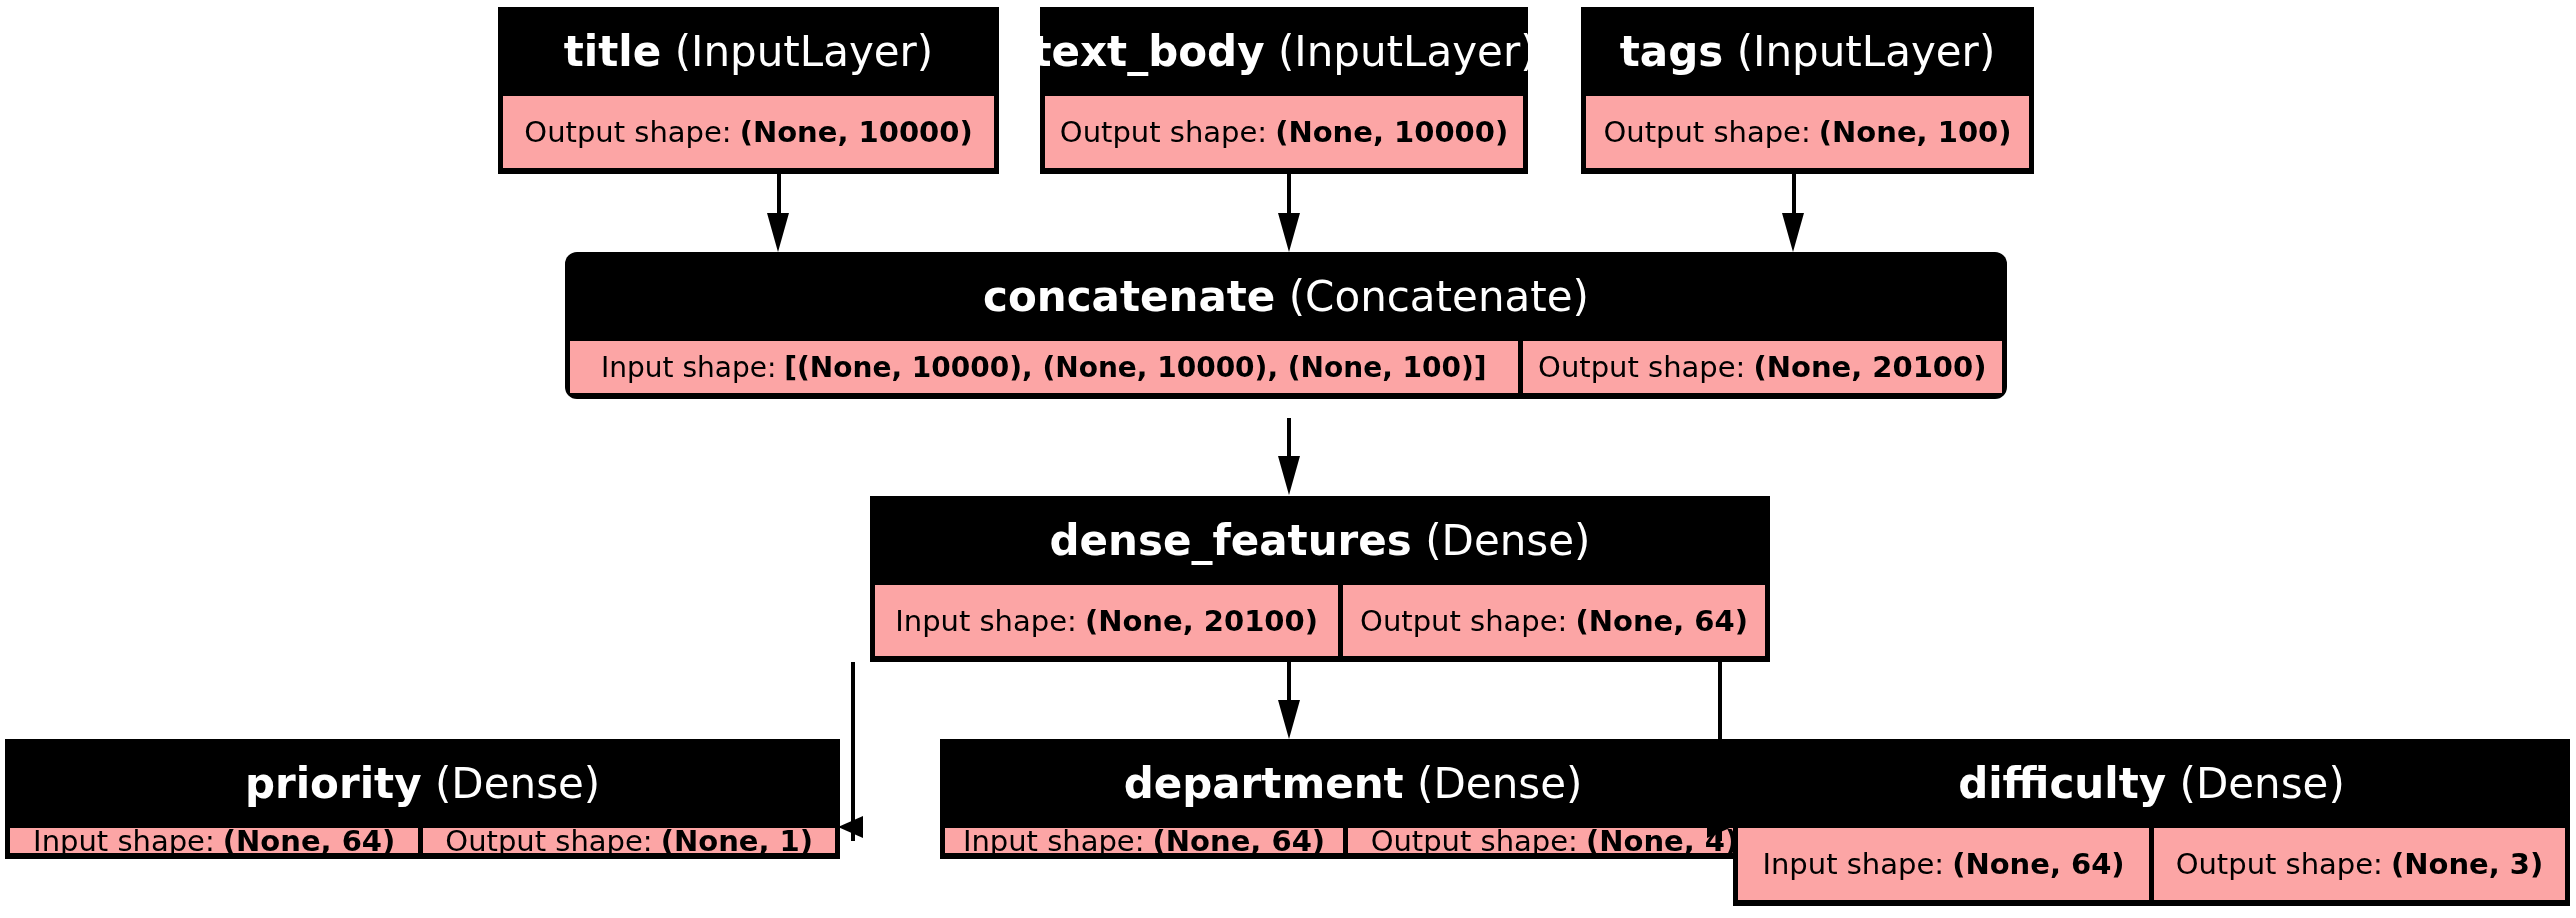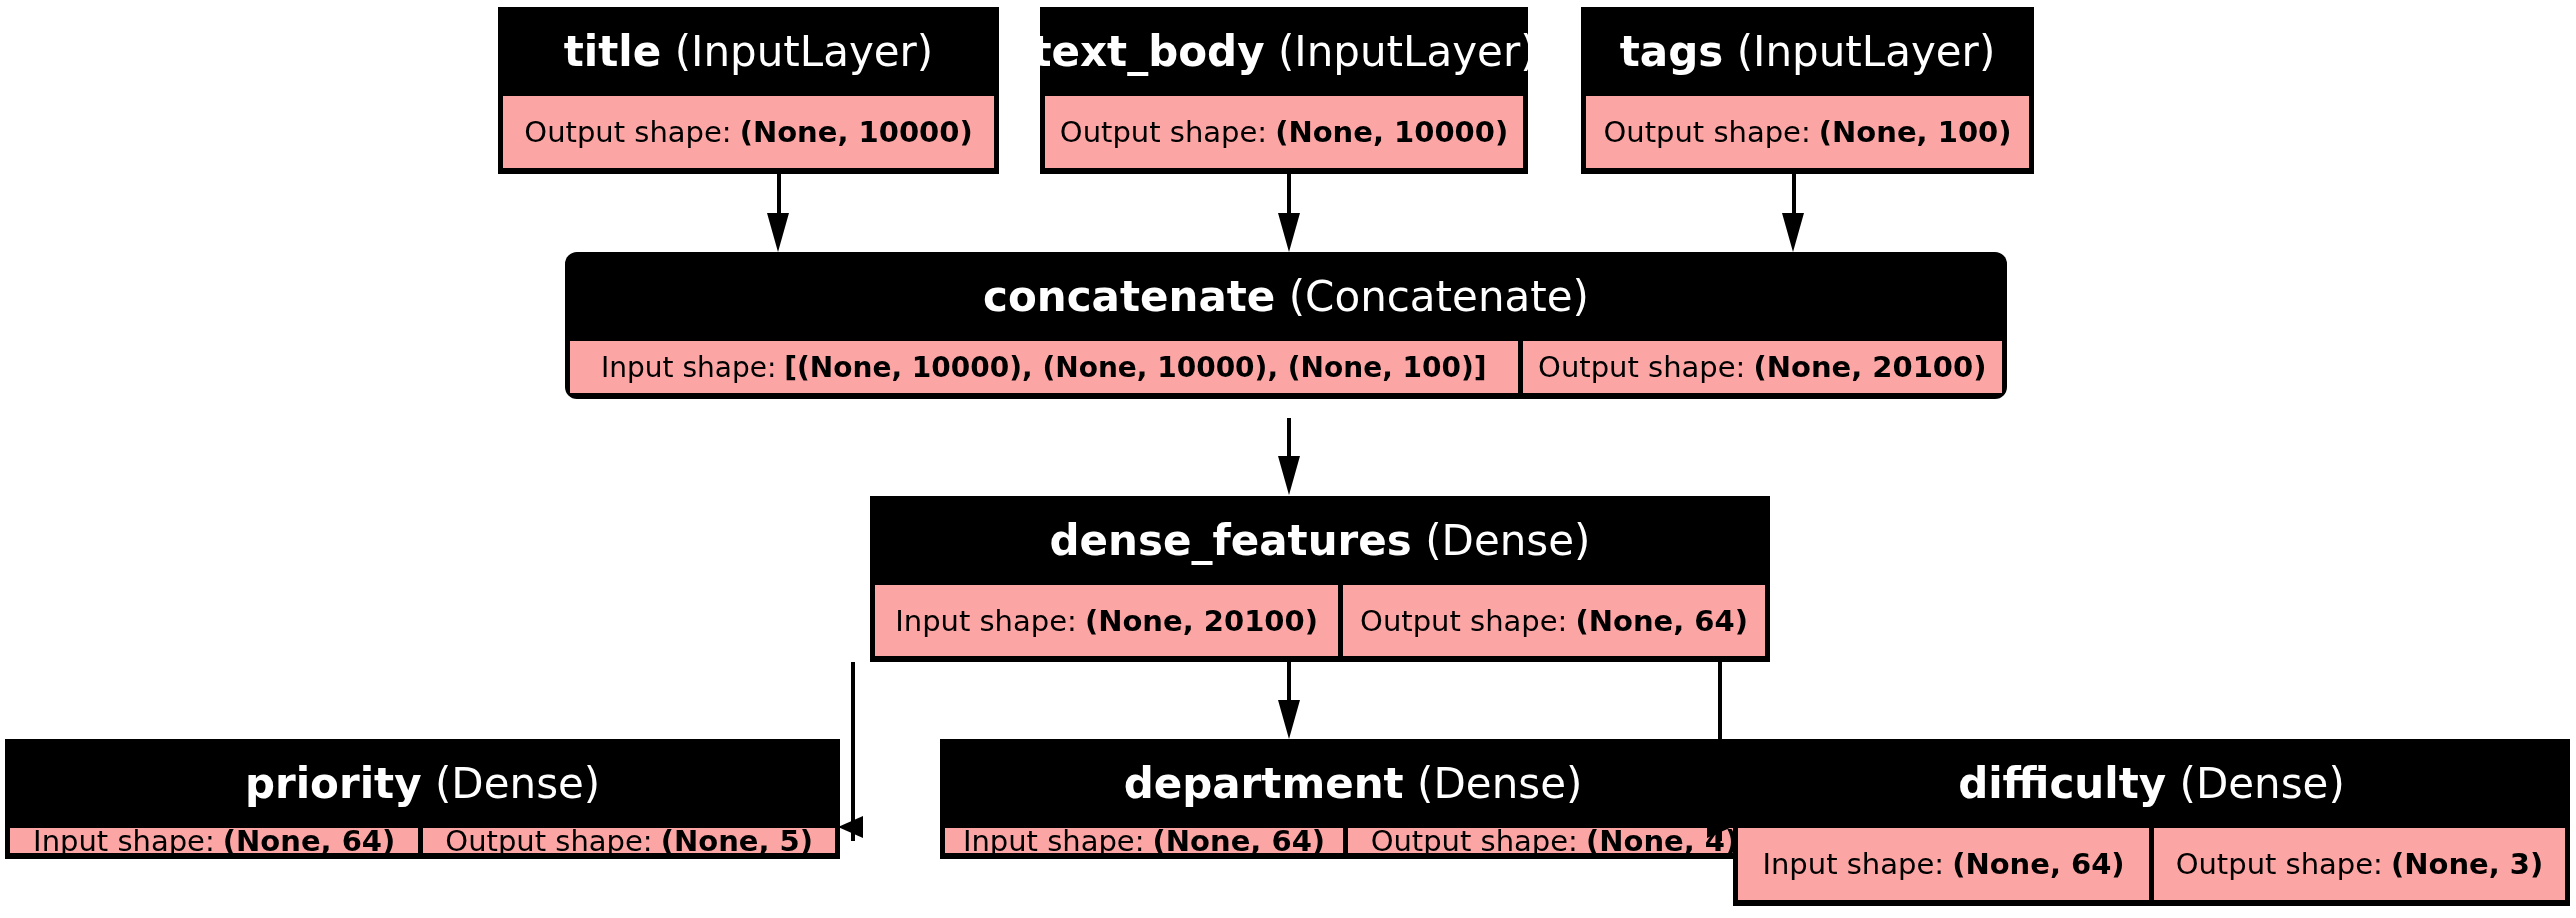--- a/index.html
+++ b/index.html
@@ -167,21 +167,21 @@
       <span class="nm">priority</span>
       <span class="tp">(Dense)</span>
     </div>
     <div class="body">
       <div class="cell">
         <span class="lbl">Input shape:</span>
         <span class="val">(None, 64)</span>
       </div>
       <div class="cell">
         <span class="lbl">Output shape:</span>
-        <span class="val">(None, 5)</span>
+        <span class="val">(None, 1)</span>
       </div>
     </div>
   </div>
 
   <div class="node node-department">
     <div class="hdr">
       <span class="nm">department</span>
       <span class="tp">(Dense)</span>
     </div>
     <div class="body">

